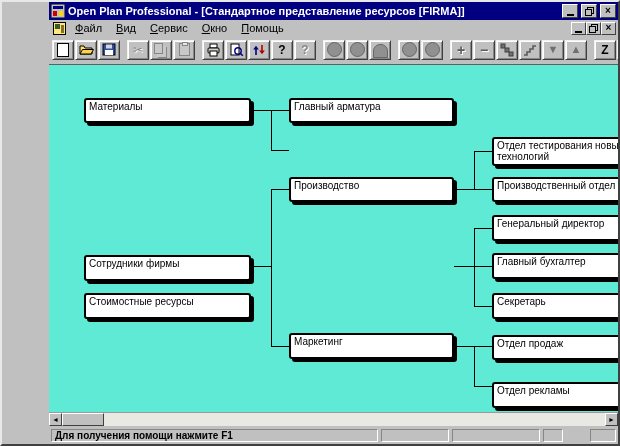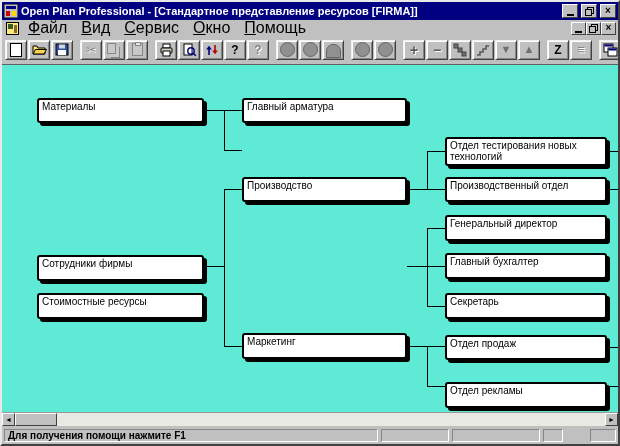--- a/index.html
+++ b/index.html
@@ -1,29 +1,29 @@
 <!DOCTYPE html>
 <html><head>
 <meta charset="utf-8">
 <style>
   html,body{margin:0;padding:0;background:#808080;font-family:"Liberation Sans",sans-serif;}
   .win{width:620px;height:446px;box-sizing:border-box;background:#c0c0c0;
        border:2px solid;border-color:#e8e8e8 #404040 #404040 #e8e8e8;
-       display:flex;flex-direction:column;overflow:hidden;}
+       display:flex;flex-direction:column;overflow:hidden;padding-left:47px;}
   
   .titlebar{flex:none;height:18px;background:#000080;display:flex;align-items:center;gap:3px;padding:0 2px;}
   .title-text{flex:1;color:#fff;font-weight:bold;font-size:11px;line-height:11px;white-space:nowrap;overflow:hidden;}
   .ctl{width:16px;height:14px;box-sizing:border-box;background:#c0c0c0;border:1px solid;
        border-color:#fff #404040 #404040 #fff;display:flex;align-items:center;justify-content:center;
        font-size:10px;font-weight:bold;line-height:1;color:#000;padding:0;}
   .ctl .minbar{width:7px;height:2px;background:#000;margin-top:7px;}
   .ctl-sm{width:15px;height:13px;}
   
   .menubar{flex:none;height:16px;display:flex;align-items:center;padding:0 2px;gap:0;}
-  .mi{font-size:16px;color:#000;padding:1px 7px;}
+  .mi{font-size:11px;color:#000;padding:1px 7px;}
   .mi::first-letter{text-decoration:underline;}
   .menu-spacer{flex:1;}
   
   .toolbar{flex:none;height:25px;display:flex;align-items:center;padding:1px 3px 2px 3px;gap:1px;
            border-bottom:1px solid #5f5f5f;}
   .tgap{width:5px;flex:none;}
   .tb{flex:none;width:22px;height:20px;box-sizing:border-box;background:#c0c0c0;padding:0;
       border:1px solid;border-color:#f2f2f2 #404040 #404040 #f2f2f2;
       box-shadow:inset 1px 1px 0 #fff,inset -1px -1px 0 #868686;
       display:flex;align-items:center;justify-content:center;}

